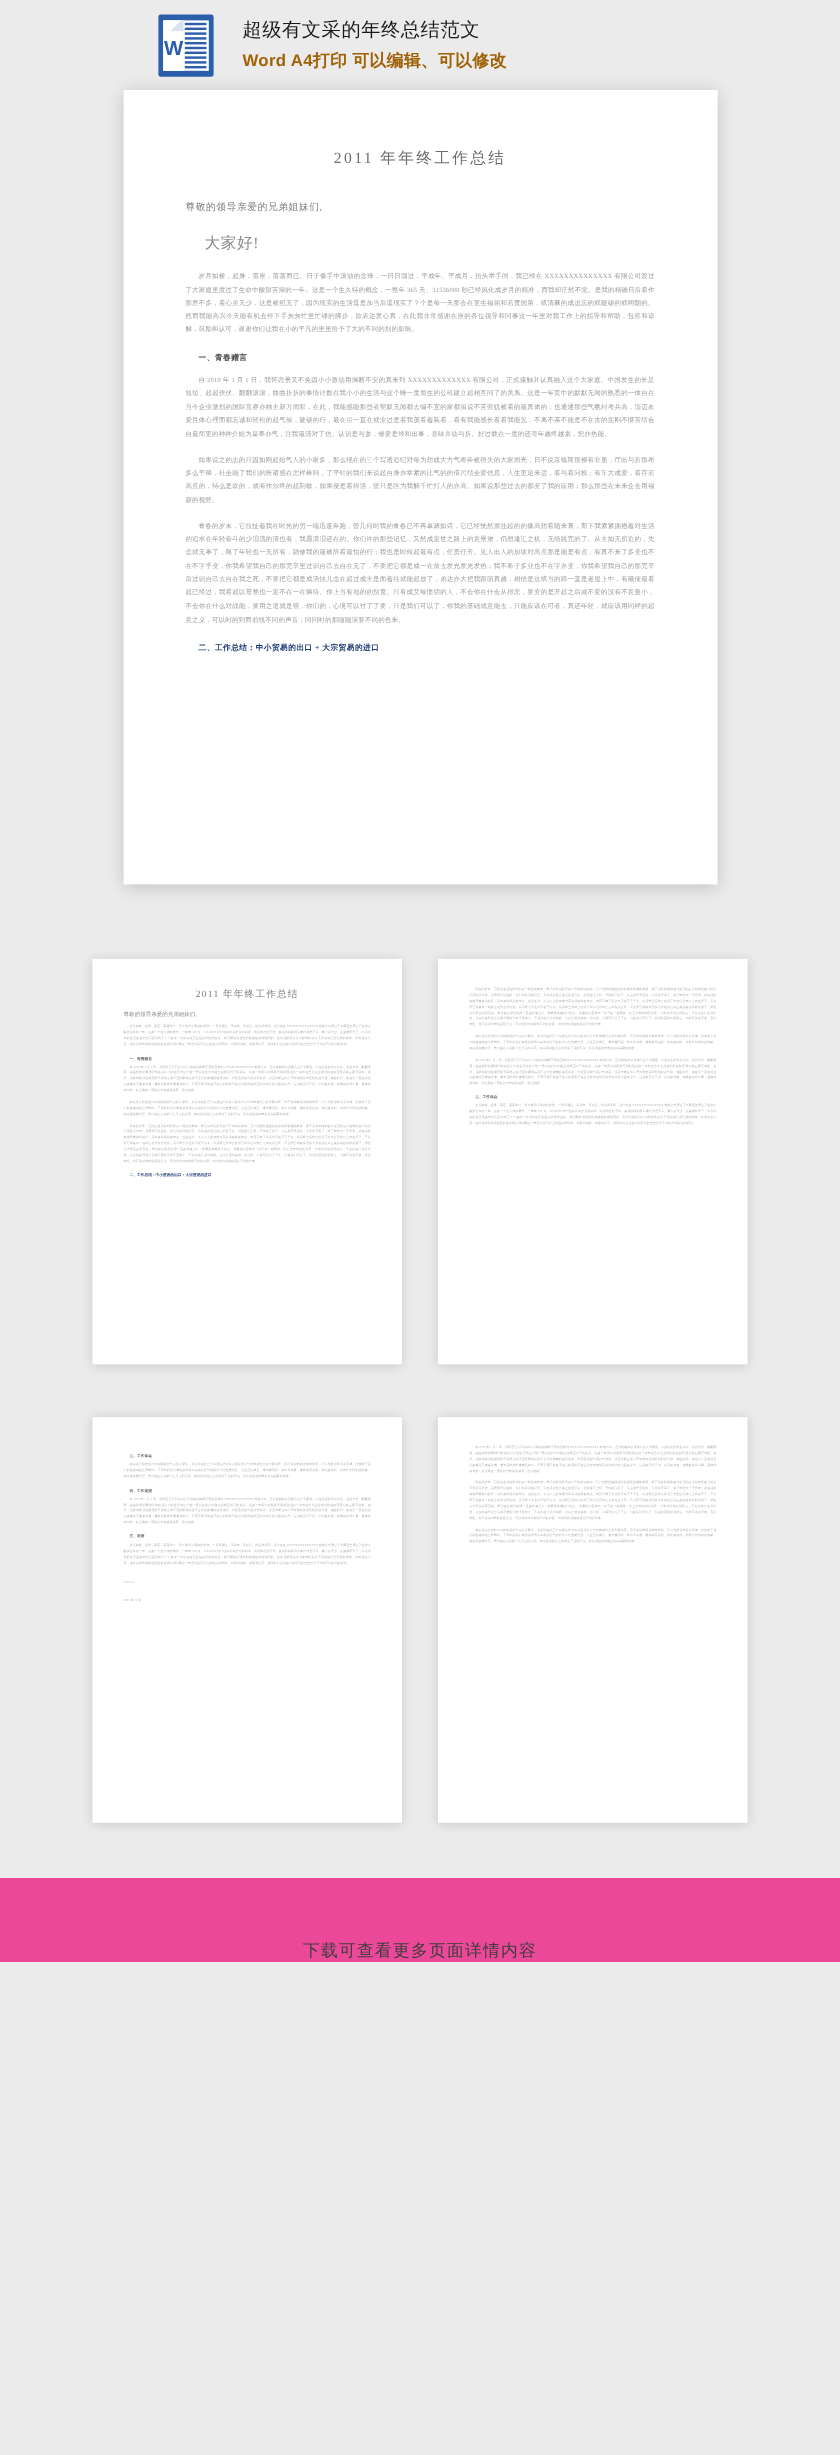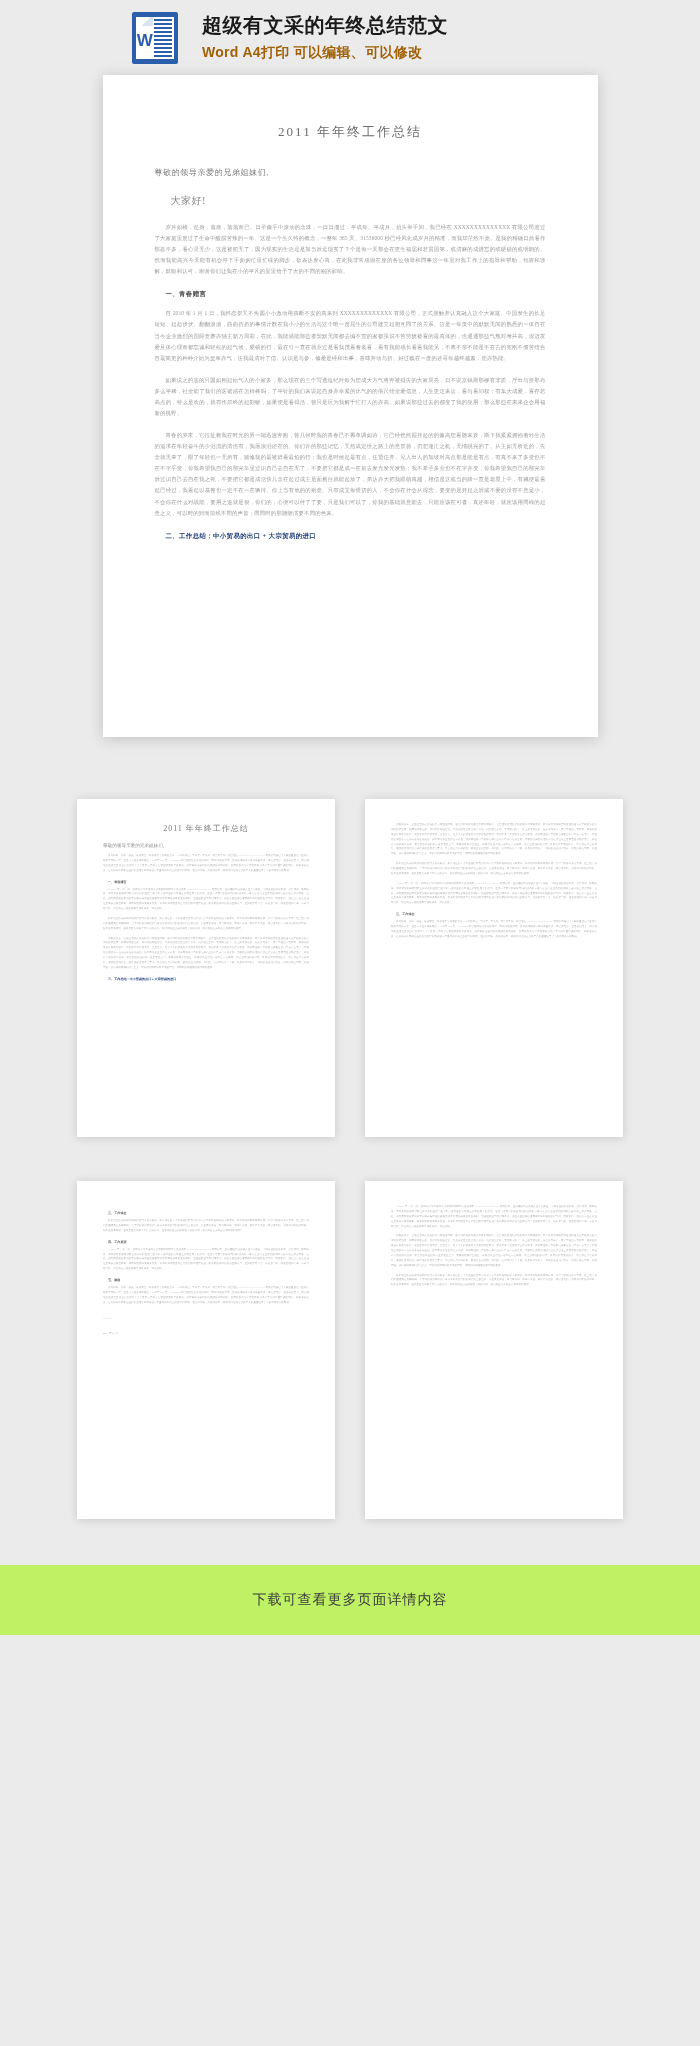--- a/index.html
+++ b/index.html
@@ -64,22 +64,22 @@
     justify-content: flex-start;
     gap: 2px;
   }
   .word-icon .lines i {
     display: block;
     height: 2px;
     background: #2b5eab;
   }
   .header-text { margin-left: 24px; }
   .header-title {
-    font-size: 20px;
-    font-weight: bold;
+    font-size: 16px;
+    font-weight: normal;
     color: #1a1a1a;
     letter-spacing: 0.5px;
     line-height: 1.25;
   }
   .header-sub {
     font-size: 14px;
     font-weight: bold;
     color: #a16207;
     margin-top: 6px;
     letter-spacing: 0.3px;
@@ -112,21 +112,21 @@
   }
   .doc-salute {
     font-family: "Liberation Serif", serif;
     font-size: 8px;
     color: #7a7a7a;
     letter-spacing: 0.6px;
     margin-bottom: 16px;
   }
   .doc-hello {
     font-family: "Liberation Serif", serif;
-    font-size: 10px;
+    font-size: 13px;
     color: #8a8a8a;
     letter-spacing: 0.5px;
     text-indent: 16px;
     margin-bottom: 14px;
   }
   .doc-para {
     font-family: "Liberation Serif", serif;
     font-size: 5.4px;
     line-height: 2.05;
     color: #9a9a9a;
@@ -198,26 +198,26 @@
     font-size: 2.6px;
     color: #aaa;
     margin-top: 10px;
     line-height: 2.1;
   }
 
   
   .footer {
     height: 70px;
     display: flex;
-    align-items: center;
+    align-items: flex-end;
     justify-content: center;
     font-size: 14px;
     color: #3d3d3d;
     letter-spacing: 1px;
-    background: #bef264;
+    background: #ec4899;
   }
 </style>
 </head>
 <body>
 
 <div class="header">
   <div class="word-icon">
     <div class="inner">
       <div class="wblock">
         <span class="wletter">W</span>

